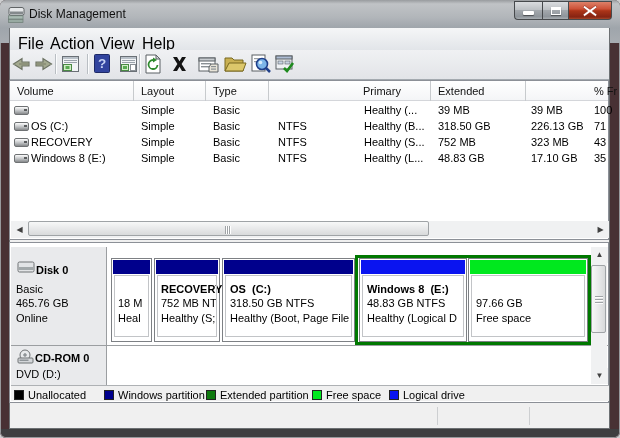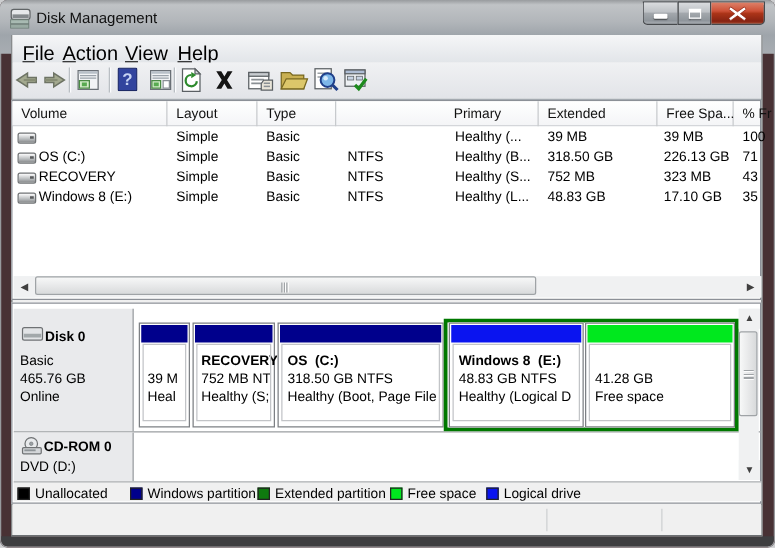--- a/index.html
+++ b/index.html
@@ -173,23 +173,20 @@
         </div>
       <div class="hcell" style="left:196px;width:63px">
           <span>Type</span>
         </div>
       <div class="hcell" style="left:346px;width:75px">
           <span>Primary</span>
         </div>
       <div class="hcell" style="left:421px;width:95px">
           <span>Extended</span>
         </div>
-      <div class="hcell" style="left:516px;width:61px">
-          <span>Free Spa...</span>
-        </div>
       <div class="hcell" style="left:577px;width:40px;border-right:none">
           <span>% Fr</span>
         </div>
     </div>
     <div class="row" style="top:22px">
       <div class="dicon" style="left:4px;top:3px"></div>
       <div style="left:131px">Simple</div>
         <div style="left:203px">Basic</div>
       <div style="left:354px">Healthy (...</div>
         <div style="left:428px">39 MB</div>
@@ -251,21 +248,21 @@
       </svg>
       <div class="ptext" style="left:25px;top:17px;font-weight:bold">Disk 0</div>
       <div class="ptext" style="left:5px;top:36px">Basic</div>
       <div class="ptext" style="left:5px;top:50px">465.76 GB</div>
       <div class="ptext" style="left:5px;top:65px">Online</div>
     </div>
     <div class="band-sep" style="top:102px"></div>
 
     <div class="pbox" style="left:101px;top:15px;width:41px;height:84px">
       <div class="pbar" style="background:#00008c"></div>
-      <div class="ptext" style="left:6px;top:38px">39 M</div>
+      <div class="ptext" style="left:6px;top:38px">18 M</div>
       <div class="ptext" style="left:6px;top:53px">Heal</div>
     </div>
     <div class="pbox" style="left:144px;top:15px;width:66px;height:84px">
       <div class="pbar" style="background:#00008c"></div>
       <div class="ptext" style="left:6px;top:24px;font-weight:bold">RECOVERY</div>
       <div class="ptext" style="left:6px;top:38px">752 MB NT</div>
       <div class="ptext" style="left:6px;top:53px">Healthy (S;</div>
     </div>
     <div class="pbox" style="left:212px;top:15px;width:133px;height:84px">
       <div class="pbar" style="background:#00008c"></div>
@@ -275,21 +272,21 @@
     </div>
     <div class="abs" style="left:345px;top:12px;width:236px;height:90px;border:3px solid #007800;background:#fff">
       <div class="pbox" style="left:1px;top:0px;width:108px;height:84px">
         <div class="pbar" style="background:#0a14f0"></div>
         <div class="ptext" style="left:7px;top:24px;font-weight:bold">Windows 8&nbsp;&nbsp;(E:)</div>
         <div class="ptext" style="left:7px;top:38px">48.83 GB NTFS</div>
         <div class="ptext" style="left:7px;top:53px">Healthy (Logical D</div>
       </div>
       <div class="pbox" style="left:110px;top:0px;width:120px;height:84px">
         <div class="pbar" style="background:#00e81e"></div>
-        <div class="ptext" style="left:7px;top:38px">41.28 GB</div>
+        <div class="ptext" style="left:7px;top:38px">97.66 GB</div>
         <div class="ptext" style="left:7px;top:53px">Free space</div>
       </div>
     </div>
 
     <div class="infobox" style="top:103px;height:41px">
       <svg class="icon" style="left:6px;top:3px" width="17" height="15" viewBox="0 0 17 15">
         <circle cx="8" cy="6" r="5" fill="#e8eaec" stroke="#6f7274"></circle>
         <circle cx="8" cy="6" r="1.4" fill="#9aa0a4" stroke="#6f7274" stroke-width="0.5"></circle>
         <rect x="1" y="9" width="15" height="5" rx="1" fill="#d4d7da" stroke="#6f7274"></rect>
         <rect x="2.5" y="10.5" width="9" height="1.5" fill="#8e9498"></rect>

